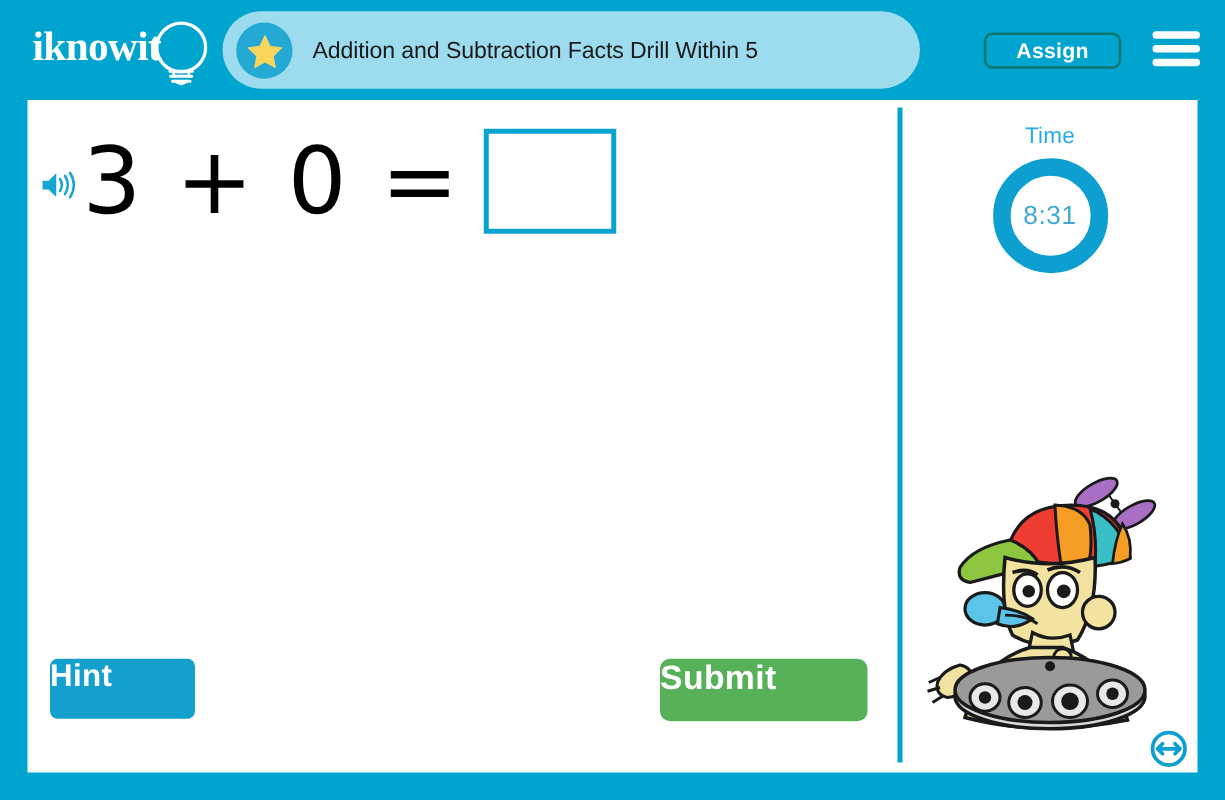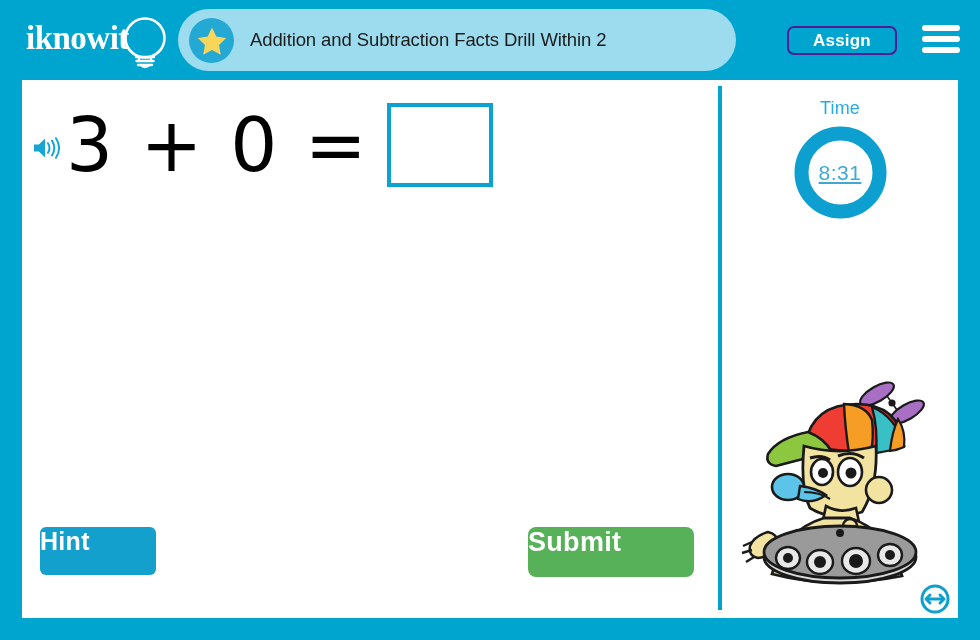--- a/index.html
+++ b/index.html
@@ -78,21 +78,21 @@
     color: #1b1b1b;
     white-space: nowrap;
     letter-spacing: -0.1px;
   }
 
   #assign-button {
     position: absolute;
     right: 83px; top: 26px;
     min-width: 110px;
     height: 29px;
-    border: 2px solid #4c1d95;
+    border: 2px solid #0f766e;
     border-radius: 7px;
     background: transparent;
     color: #ffffff;
     font-size: 17px;
     font-weight: bold;
     display: flex;
     align-items: center;
     justify-content: center;
     padding: 0 14px;
     cursor: pointer;
@@ -224,21 +224,20 @@
   .gauge-value {
     position: absolute;
     left: 0; top: 0;
     width: 97px; height: 97px;
     display: flex;
     align-items: center;
     justify-content: center;
     font-size: 21px;
     color: #3fa9d4;
     letter-spacing: 0.5px;
-    text-decoration: underline;
   }
 
   
   #mascot {
     position: absolute;
     left: 10px; top: 294px;
     width: 216px; height: 212px;
   }
   #resize-icon {
     position: absolute;
@@ -263,21 +262,21 @@
         <path d="M21.5 49 q4.5 4 9 0" fill="none" stroke="#ffffff" stroke-width="2.2" stroke-linecap="round"></path>
       </svg>
     </div>
 
     <div id="title-pill">
       <div id="star-badge">
         <svg width="32" height="32" viewBox="0 0 32 32">
           <polygon points="16,2.5 20.3,11.6 30.2,12.9 23,19.9 24.8,29.7 16,25 7.2,29.7 9,19.9 1.8,12.9 11.7,11.6" fill="#f8d65c"></polygon>
         </svg>
       </div>
-      <div id="title-text">Addition and Subtraction Facts Drill Within 2</div>
+      <div id="title-text">Addition and Subtraction Facts Drill Within 5</div>
     </div>
 
     <div id="assign-button">Assign</div>
 
     <div id="menu-button">
       <span></span>
       <span></span>
       <span></span>
     </div>
   </div>

